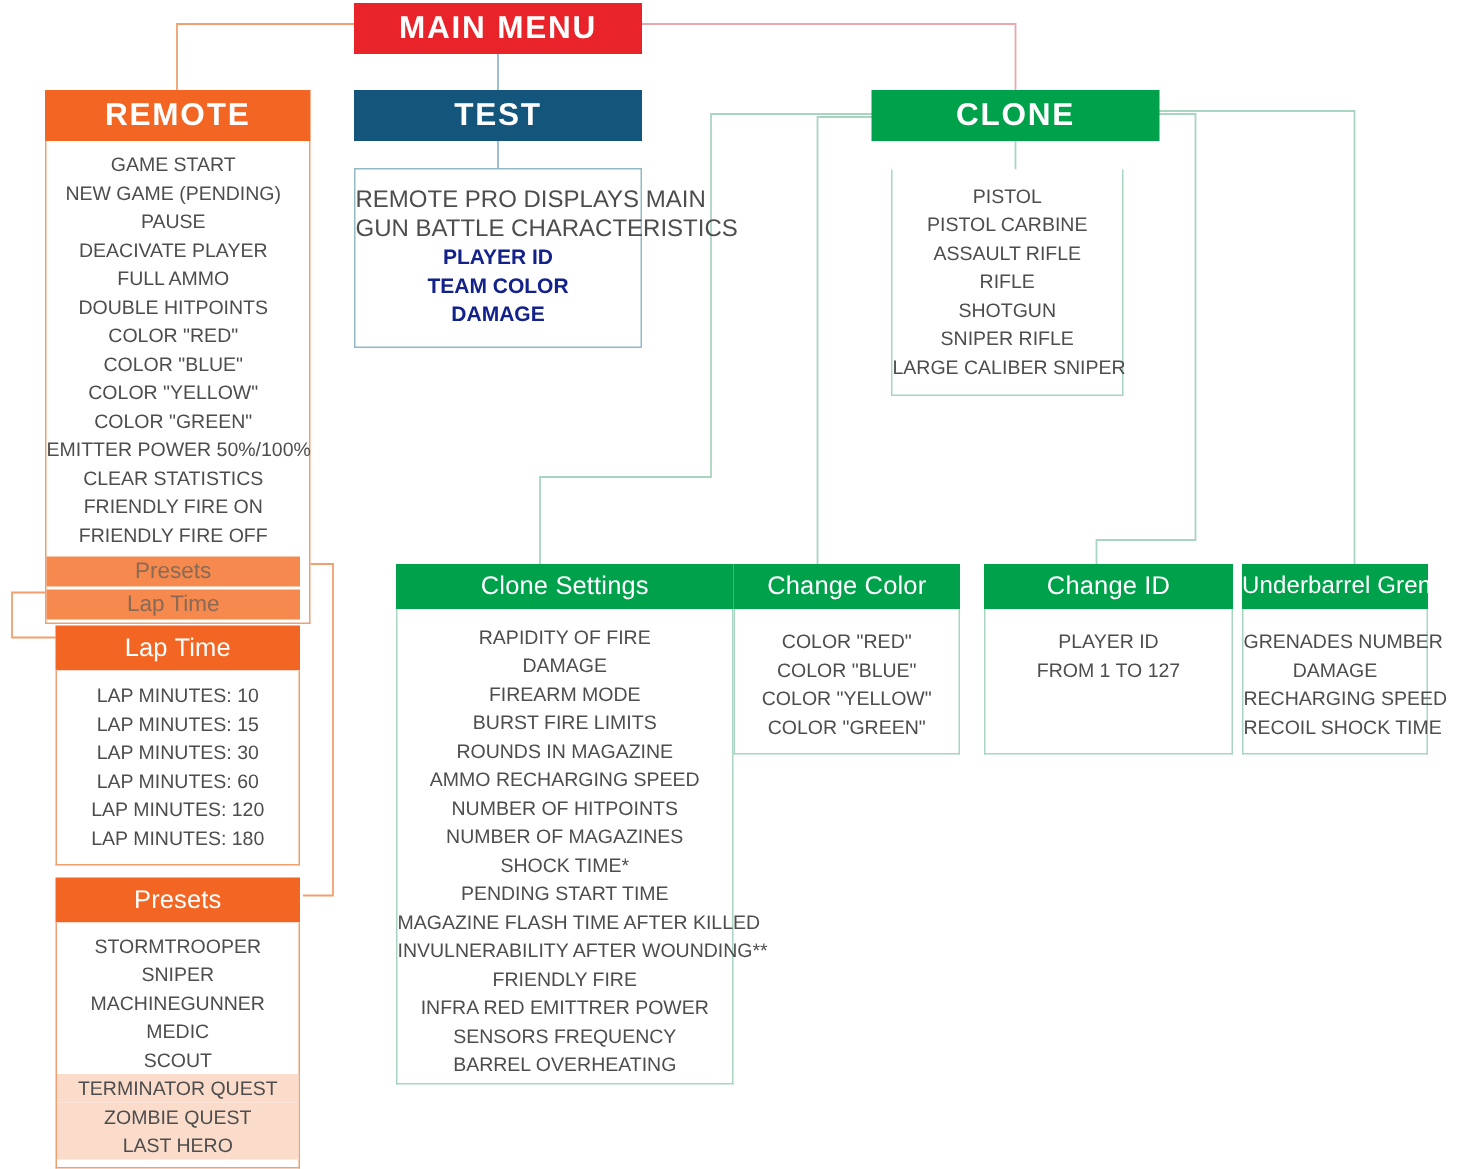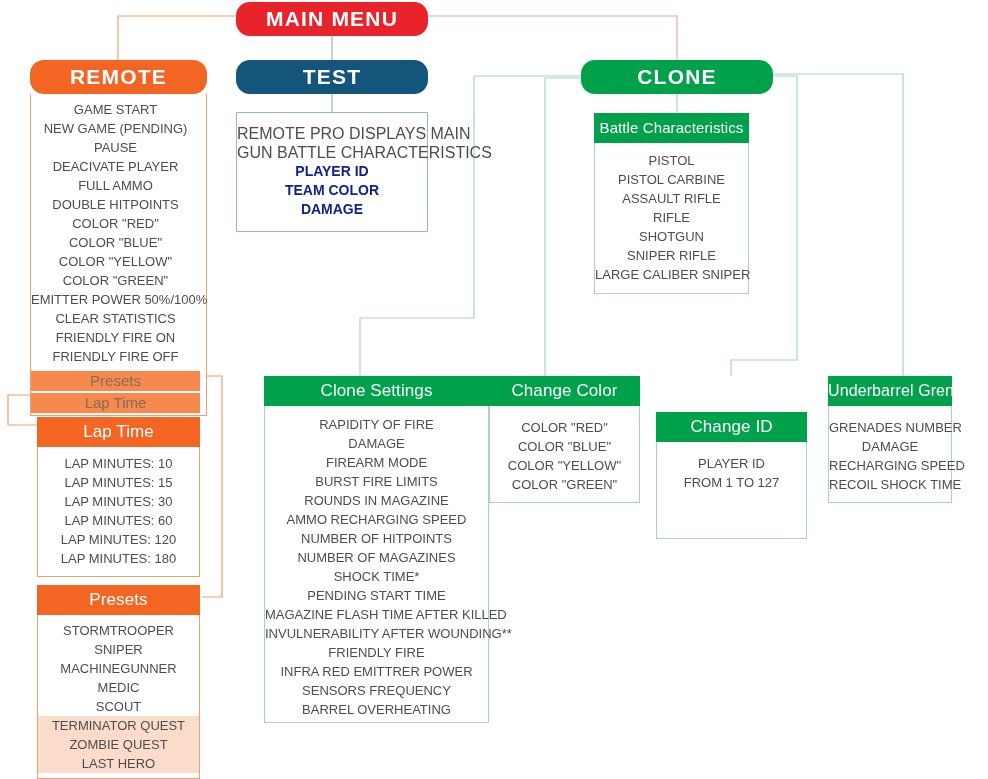--- a/index.html
+++ b/index.html
@@ -29,21 +29,20 @@
     white-space: nowrap;
     overflow: visible;
   }
   
   .hdr-top {
     font-weight: bold;
     letter-spacing: 1.2px;
     font-size: 21px;
     line-height: 34px;
     height: 34px;
-    border-radius: 14px;
   }
   
   .hdr-sub {
     font-weight: normal;
     font-size: 17px;
     line-height: 30px;
     height: 30px;
     letter-spacing: .1px;
   }
   .hdr-strip {
@@ -185,21 +184,20 @@
         <div class="test-navy">TEAM COLOR</div>
         <div class="test-navy">DAMAGE</div>
       </div>
   </div>
 
   <div class="node" style="left:581px; top:60px; width:192px;">
     <div class="hdr hdr-top green">CLONE</div>
   </div>
 
   <div class="node" style="left:594px; top:113px; width:155px;">
-    <div class="hdr hdr-sub green" style="font-size:15px;">Battle Characteristics</div>
     <div class="body-box bd-green" style="border-top:none; padding:8px 0 9px 0;">
       <div id="bc-items">
           <div class="item">PISTOL</div>
           <div class="item">PISTOL CARBINE</div>
           <div class="item">ASSAULT RIFLE</div>
           <div class="item">RIFLE</div>
           <div class="item">SHOTGUN</div>
           <div class="item">SNIPER RIFLE</div>
           <div class="item">LARGE CALIBER SNIPER</div>
         </div>
@@ -235,21 +233,21 @@
     <div class="body-box bd-green" style="border-top:none; height:97px; padding:12px 0 0 0;">
       <div id="cc-items">
           <div class="item">COLOR "RED"</div>
           <div class="item">COLOR "BLUE"</div>
           <div class="item">COLOR "YELLOW"</div>
           <div class="item">COLOR "GREEN"</div>
         </div>
     </div>
   </div>
 
-  <div class="node" style="left:656px; top:376px; width:151px;margin-top:36px;">
+  <div class="node" style="left:656px; top:376px; width:166px;">
     <div class="hdr hdr-sub green">Change ID</div>
     <div class="body-box bd-green" style="border-top:none; height:97px; padding:12px 0 0 0;">
       <div id="ci-items">
           <div class="item">PLAYER ID</div>
           <div class="item">FROM 1 TO 127</div>
         </div>
     </div>
   </div>
 
   <div class="node" style="left:828px; top:376px; width:124px;">

